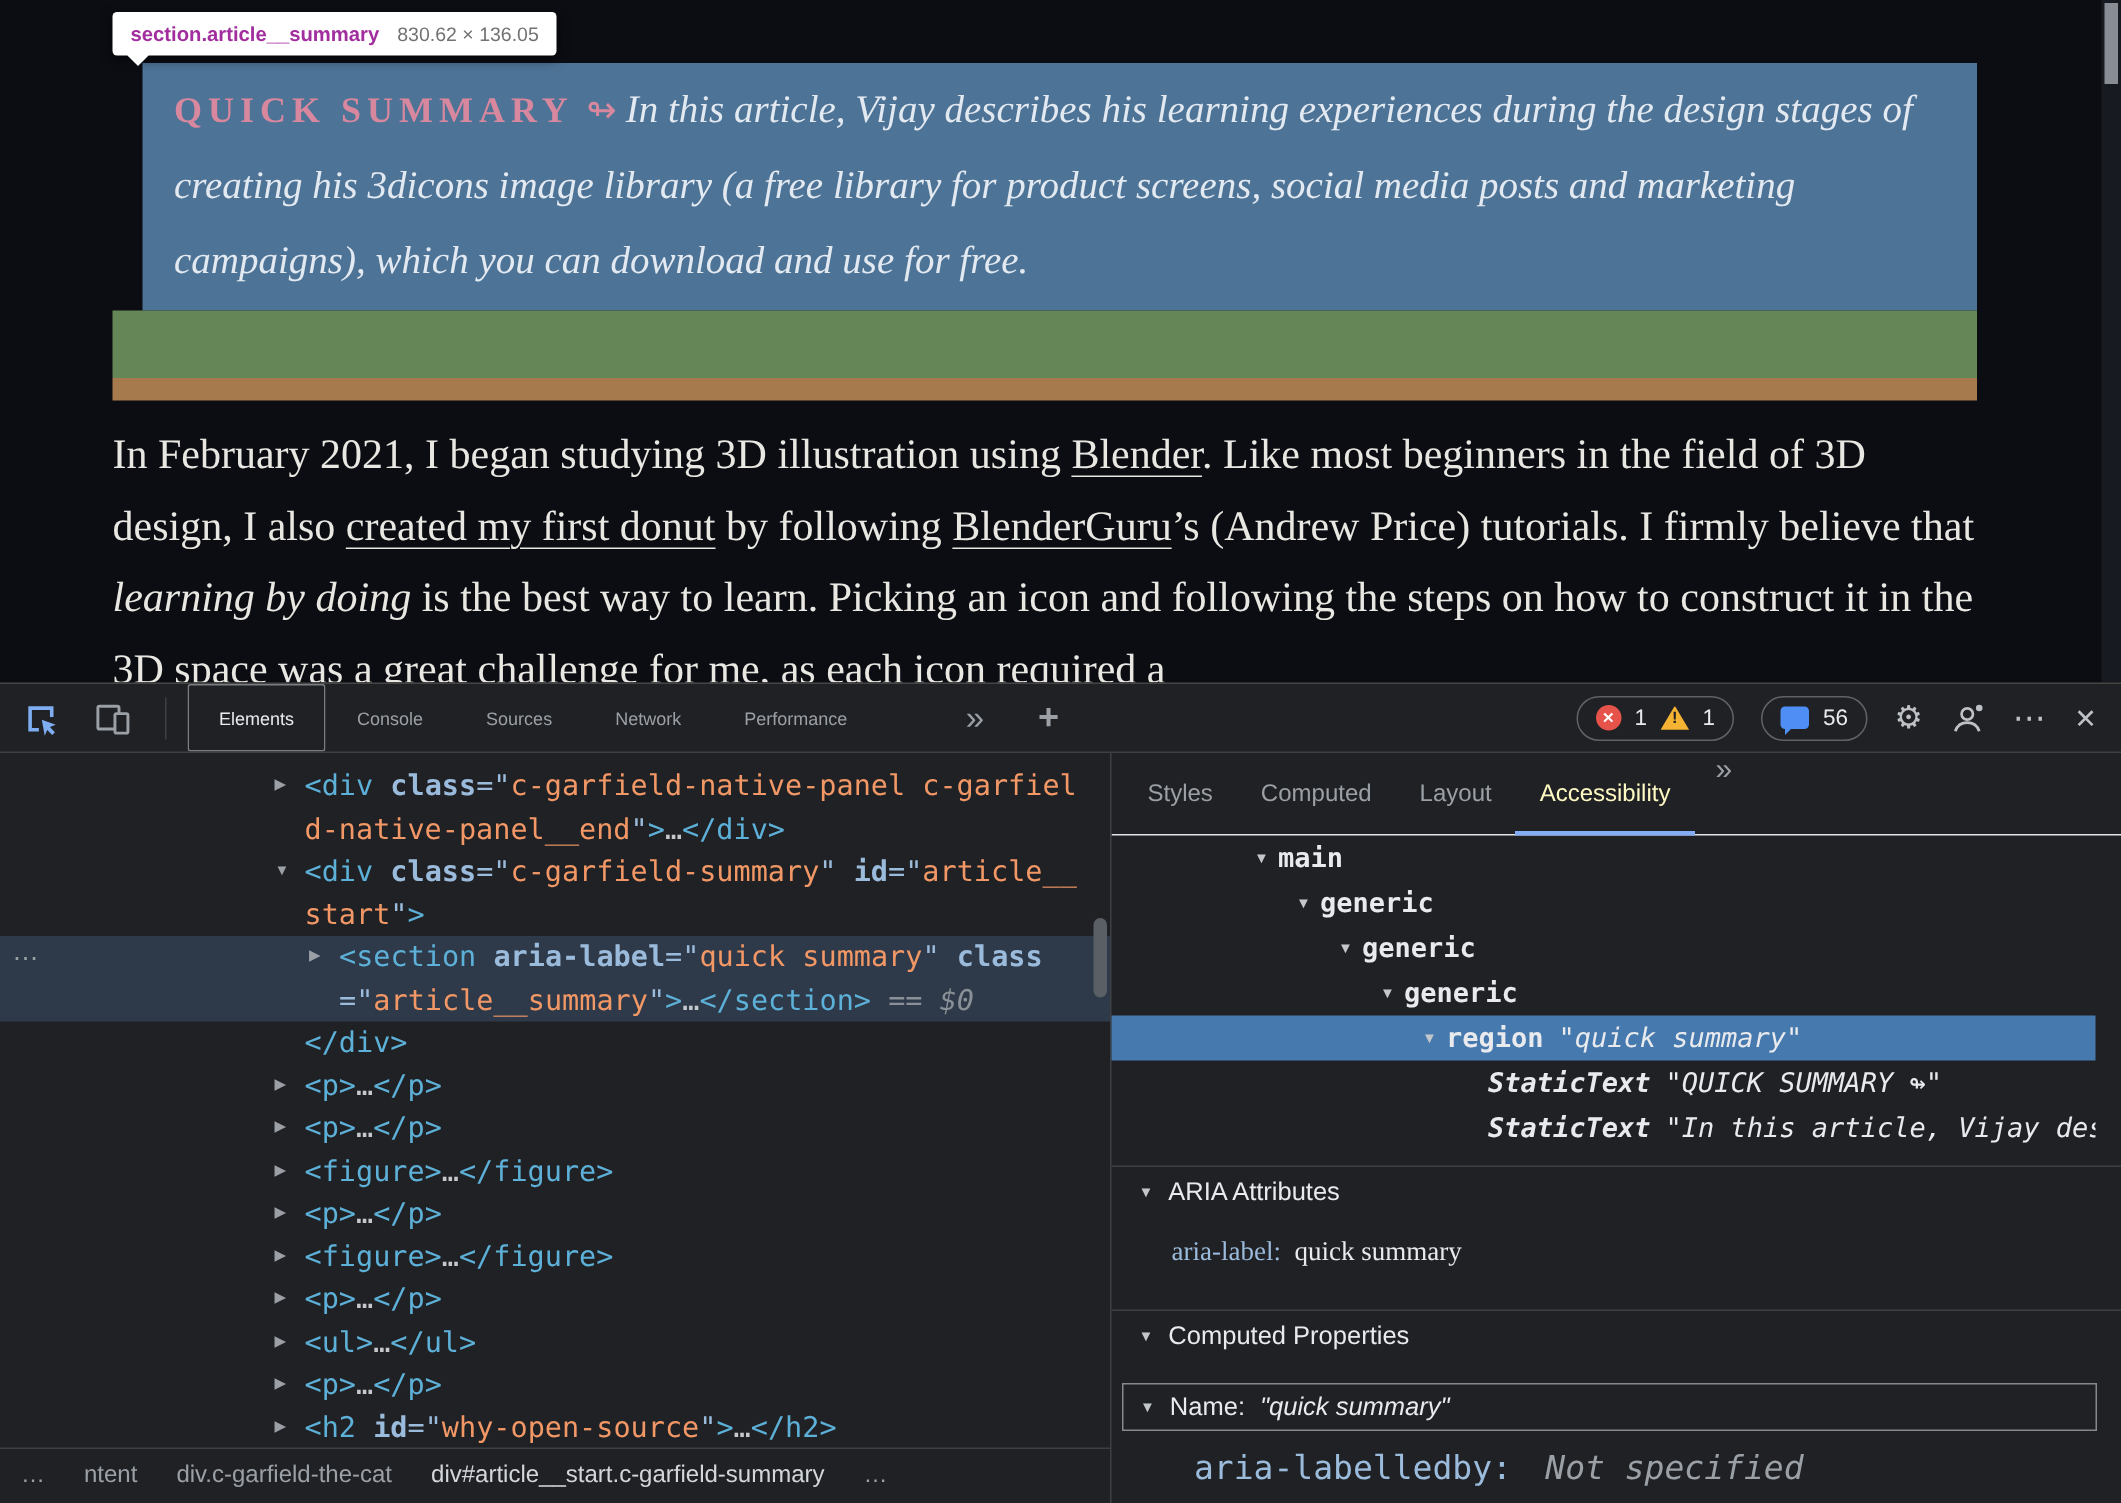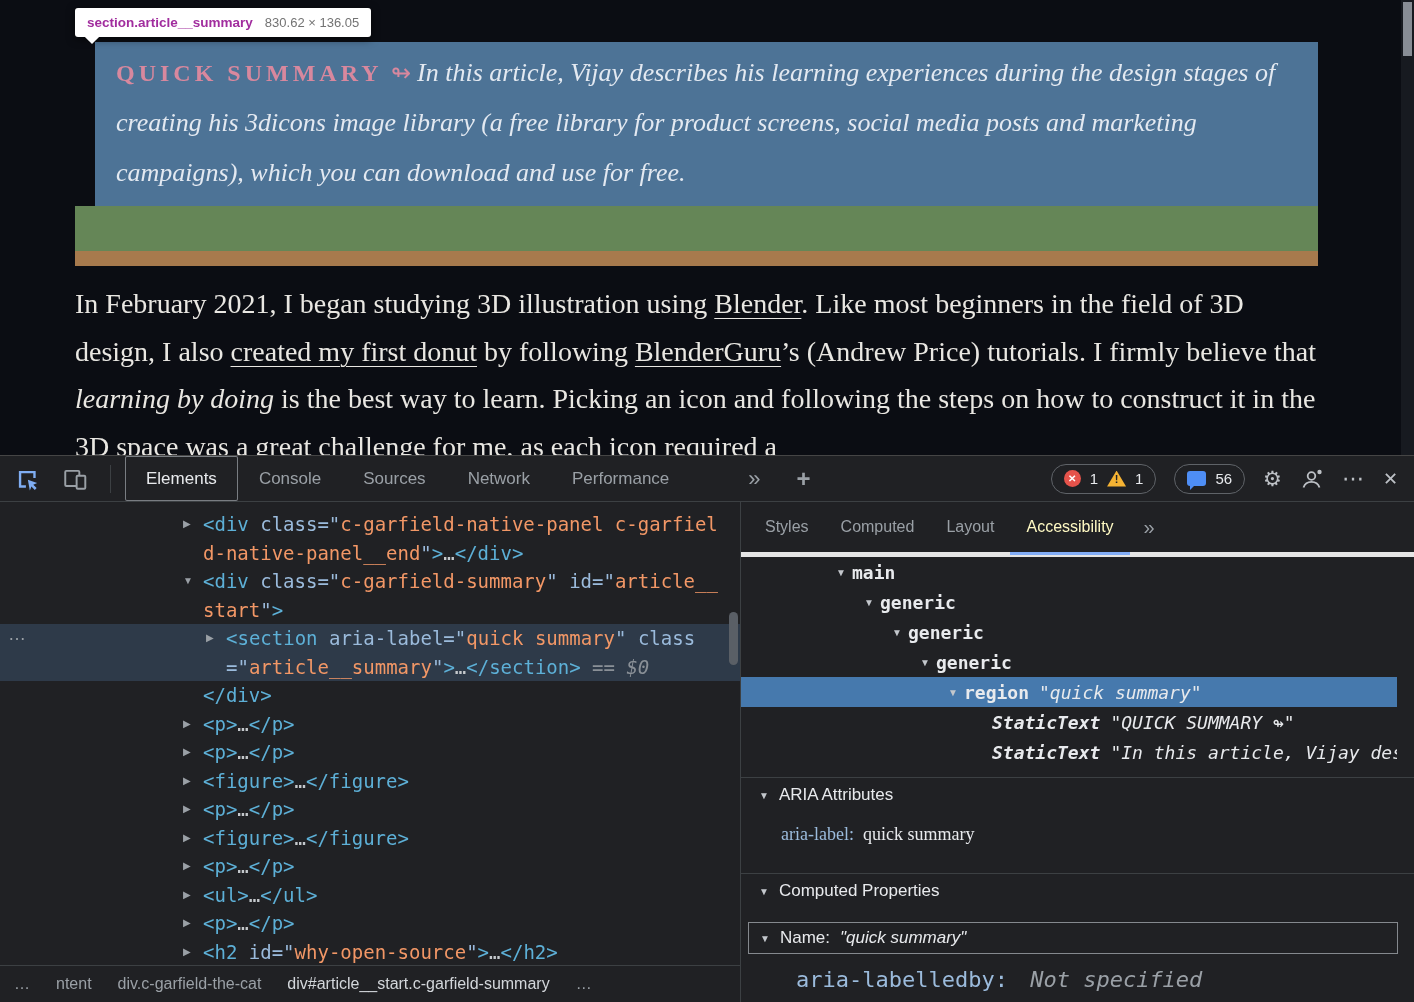--- a/index.html
+++ b/index.html
@@ -31,21 +31,21 @@
   .page-scroll { position:absolute; right:0; top:0; width:13px; height:455px; background:#171a20; }
   .page-thumb { margin:2px 2px 0 2px; width:9px; height:54px; background:#888d95; }
 
   
   .devtools { position:absolute; left:0; top:455px; width:1414px; height:547px; background:#202124;
               color:#e8eaed; border-top:1px solid #454545; }
   .toolbar { height:46px; display:flex; align-items:center; border-bottom:1px solid #3c4043; padding-left:14px; }
   .tb-icon { display:flex; align-items:center; justify-content:center; }
   .tbar-sep { width:1px; height:28px; background:#3c4043; margin-left:22px; }
   .tabs { display:flex; height:100%; margin-left:14px; }
-  .tab { display:flex; align-items:center; padding:0 21px; font-size:17px; color:#9aa0a6; cursor:pointer; }
+  .tab { display:flex; align-items:center; padding:0 21px; font-size:12px; color:#9aa0a6; cursor:pointer; }
   .tab.active { color:#e8eaed; box-shadow:inset 0 0 0 1px #797d82; border-radius:2px; }
   .more-tabs { margin-left:58px; color:#9aa0a6; font-size:22px; }
   .add-tab { margin-left:36px; color:#9aa0a6; font-size:24px; font-weight:bold; }
   .right-cluster { margin-left:auto; display:flex; align-items:center; gap:18px; padding-right:16px; }
   .badge-group { display:flex; align-items:center; gap:9px; border:1px solid #5f6368; border-radius:15px; padding:4px 12px; font-size:15px; height:30px; }
   .err-dot { width:17px; height:17px; border-radius:50%; background:#e5534b; color:#fff; font-size:10px; font-weight:bold;
              display:flex; align-items:center; justify-content:center; }
   .warn-tri { position:relative; width:19px; height:16px; }
   .warn-tri .tri { position:absolute; inset:0; background:#f5b333; clip-path:polygon(50% 0,100% 100%,0 100%); }
   .warn-tri .mark { position:absolute; inset:2px 0 0 0; color:#202124; font-size:11px; font-weight:bold; text-align:center; }
@@ -56,29 +56,29 @@
   .close { font-size:18px; color:#bdc1c6; }
 
   .devtools-body { display:flex; height:500px; }
   .elements-panel { width:741px; border-right:1px solid #3c4043; display:flex; flex-direction:column; position:relative; }
   .dom-tree { flex:1; overflow:hidden; padding-top:8px; }
   .dom-row { position:relative; font-family:"DejaVu Sans Mono",monospace; font-size:19px; line-height:28.5px;
              word-break:break-all; padding-right:15px; color:#e8eaed; }
   .dom-row.selected { background:#2e3a49; }
   .dom-arrow { position:absolute; top:0; width:16px; font-size:10px; line-height:28.5px; color:#9aa0a6; font-family:"Liberation Sans",sans-serif; }
   .dots-menu { position:absolute; left:8px; top:-4px; color:#9aa0a6; font-size:18px; font-family:"Liberation Sans",sans-serif; }
-  .tk-t { color:#5db0d7; } .tk-a { color:#9bbbdc; } .tk-p { color:#9bbbdc; }
+  .tk-t { color:#5db0d7; } .tk-a { color:#9bbbdc;font-weight:bold; } .tk-p { color:#9bbbdc; }
   .tk-v { color:#f29766; } .tk-e { color:#c5c9cd; } .tk-m { color:#8a9097; font-style:italic; } .tk-d { color:#9bbbdc; }
   .tree-scrollbar { position:absolute; right:2px; top:110px; width:9px; height:53px; background:#5a5f66; border-radius:5px; }
   .crumbs { height:37px; border-top:1px solid #3c4043; display:flex; align-items:center; gap:26px; padding:0 14px;
             font-size:16px; color:#9aa0a6; white-space:nowrap; overflow:hidden; }
   .crumb.active { color:#d3d7db; }
 
   .sidebar { flex:1; display:flex; flex-direction:column; min-width:0; }
-  .sidebar-tabs { height:55px; border-bottom:5px solid #e5e5e5; display:flex; align-items:center; padding-left:8px; flex:none; }
+  .sidebar-tabs { height:55px; border-bottom:1px solid #e5e5e5; display:flex; padding-left:8px; flex:none; }
   .stab { padding:0 16px; height:55px; display:flex; align-items:center; font-size:16px; color:#9aa0a6; cursor:pointer; }
   .stab.active { color:#fef9c3; box-shadow:inset 0 -3px 0 #83aef7; }
   .stab-more { margin-left:14px; color:#9aa0a6; font-size:20px; }
 
   .a11y-tree { padding-right:17px; font-family:"DejaVu Sans Mono",monospace; font-size:18px; }
   .a11y-row { position:relative; height:30px; display:flex; align-items:center; white-space:nowrap; overflow:hidden; }
   .a11y-row.selected { background:#4679ad; }
   .a11y-arrow { position:absolute; font-size:10px; color:#c3c7cc; font-family:"Liberation Sans",sans-serif; }
   .role { font-weight:bold; }
   .role.it { font-style:italic; }

